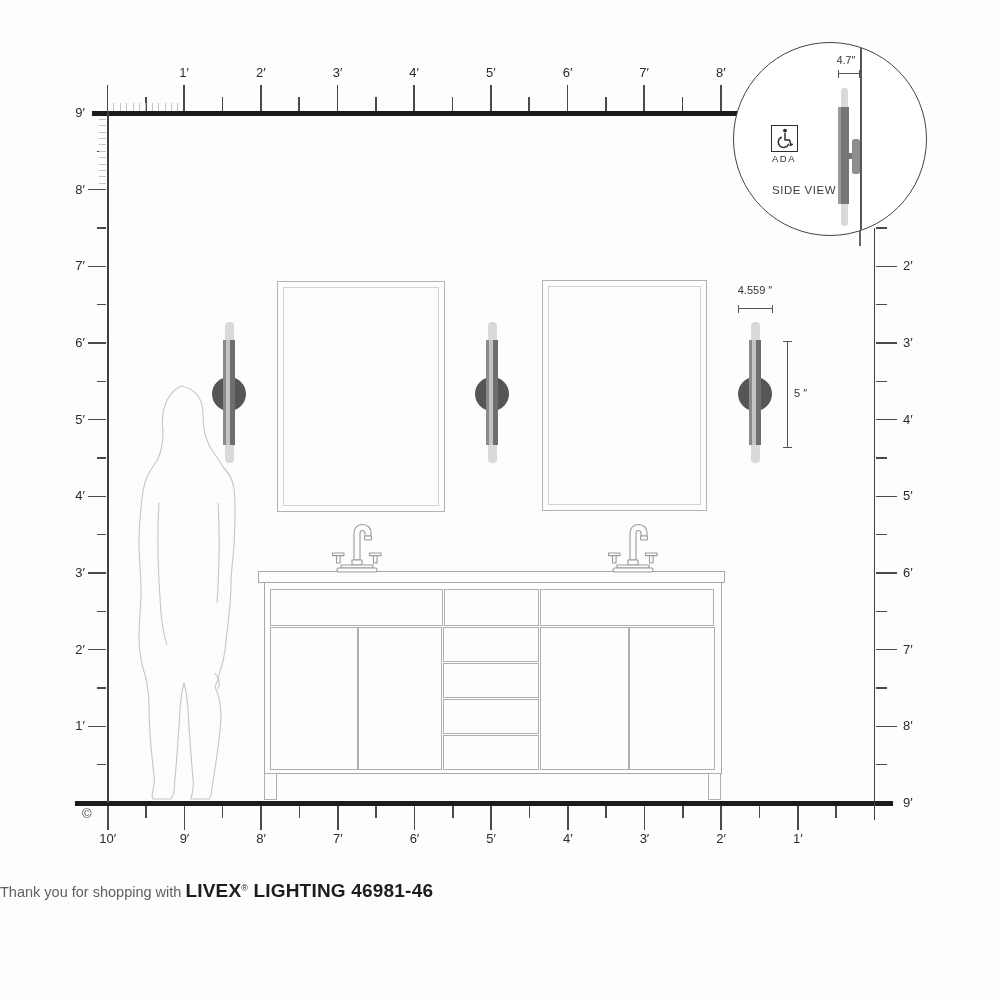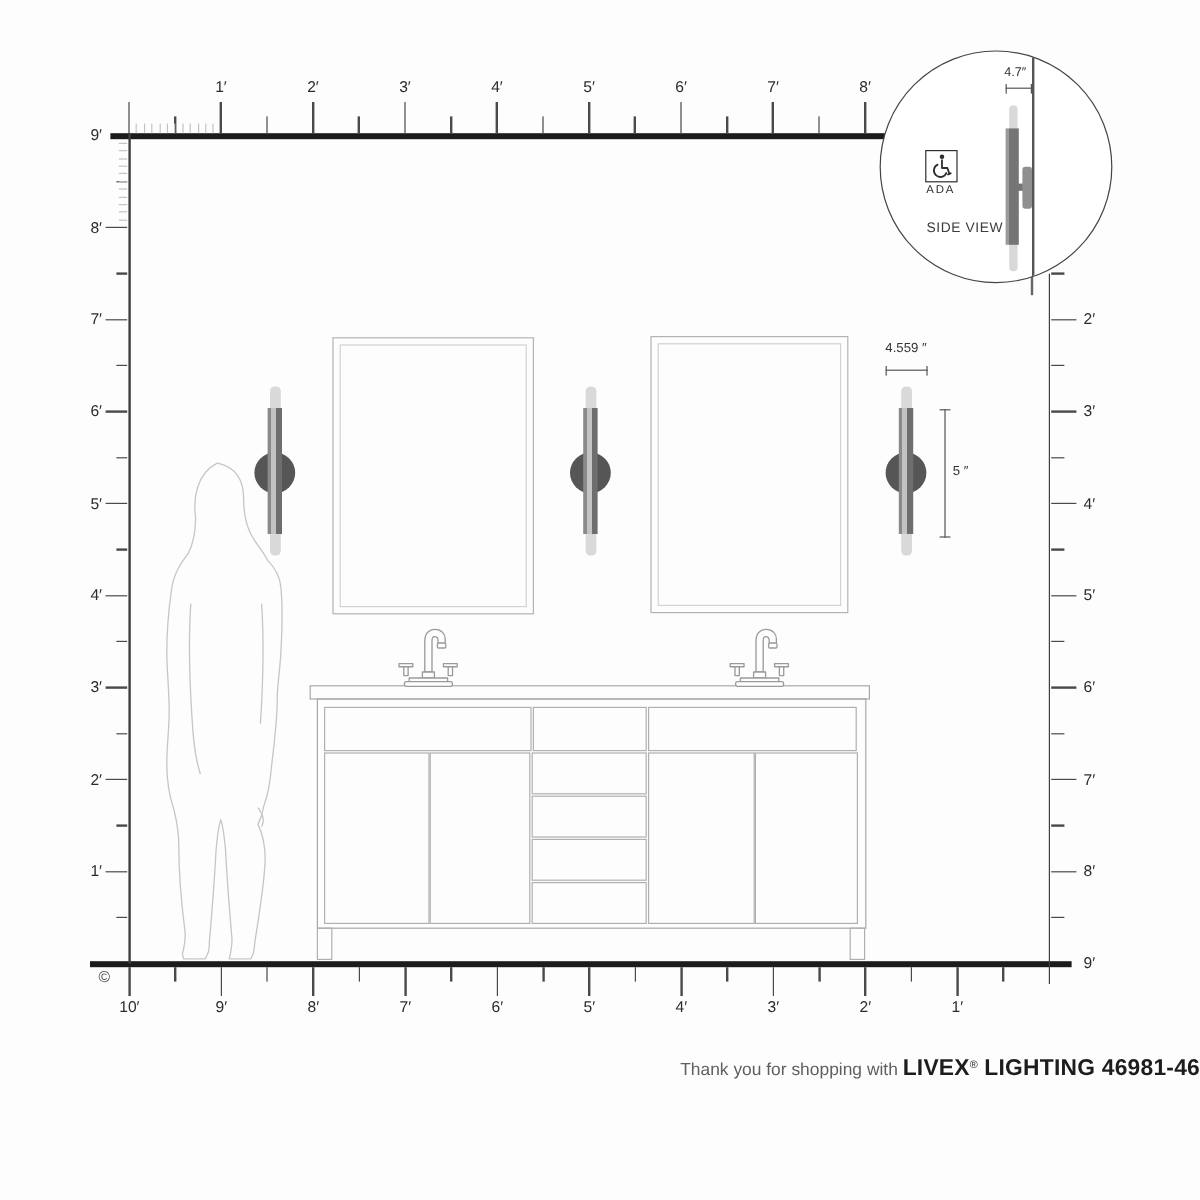--- a/index.html
+++ b/index.html
@@ -36,21 +36,21 @@
   .inset{position:absolute;left:733px;top:42px;width:192px;height:192px;border:1.6px solid #444;
     border-radius:50%;background:#fff;overflow:hidden;z-index:6;}
   .inset .wall{position:absolute;left:126px;top:0;width:1.6px;height:192px;background:#555;}
   .ada-box{position:absolute;left:37px;top:82px;width:25px;height:25px;border:1.4px solid #2e2e2e;}
   .ada-label{position:absolute;left:28px;top:110px;width:44px;text-align:center;font-size:9.5px;
     letter-spacing:1.5px;color:#2e2e2e;}
   .sideview-label{position:absolute;left:22px;top:141px;width:80px;text-align:right;font-size:11.5px;
     letter-spacing:.5px;color:#3d3d3d;}
   .inset .dim35{position:absolute;left:86px;top:11px;width:52px;text-align:center;font-size:10.5px;color:#333;}
   
-  .footer{position:absolute;left:0;top:880px;width:1000px;text-align:right;color:var(--text_gray);font-size:14.5px;}
+  .footer{position:absolute;left:0;top:880px;width:1000px;text-align:left;color:var(--text_gray);font-size:14.5px;}
   .footer b{font-size:19px;color:#1d1d1d;letter-spacing:.2px;}
   .footer sup{font-size:9px;color:#1d1d1d;}
   .copyright{position:absolute;left:82px;top:806px;font-size:13px;color:#4a4a4a;}
   svg{display:block;}
 </style>
 </head>
 <body>
 
 <div class="canvas">
 

